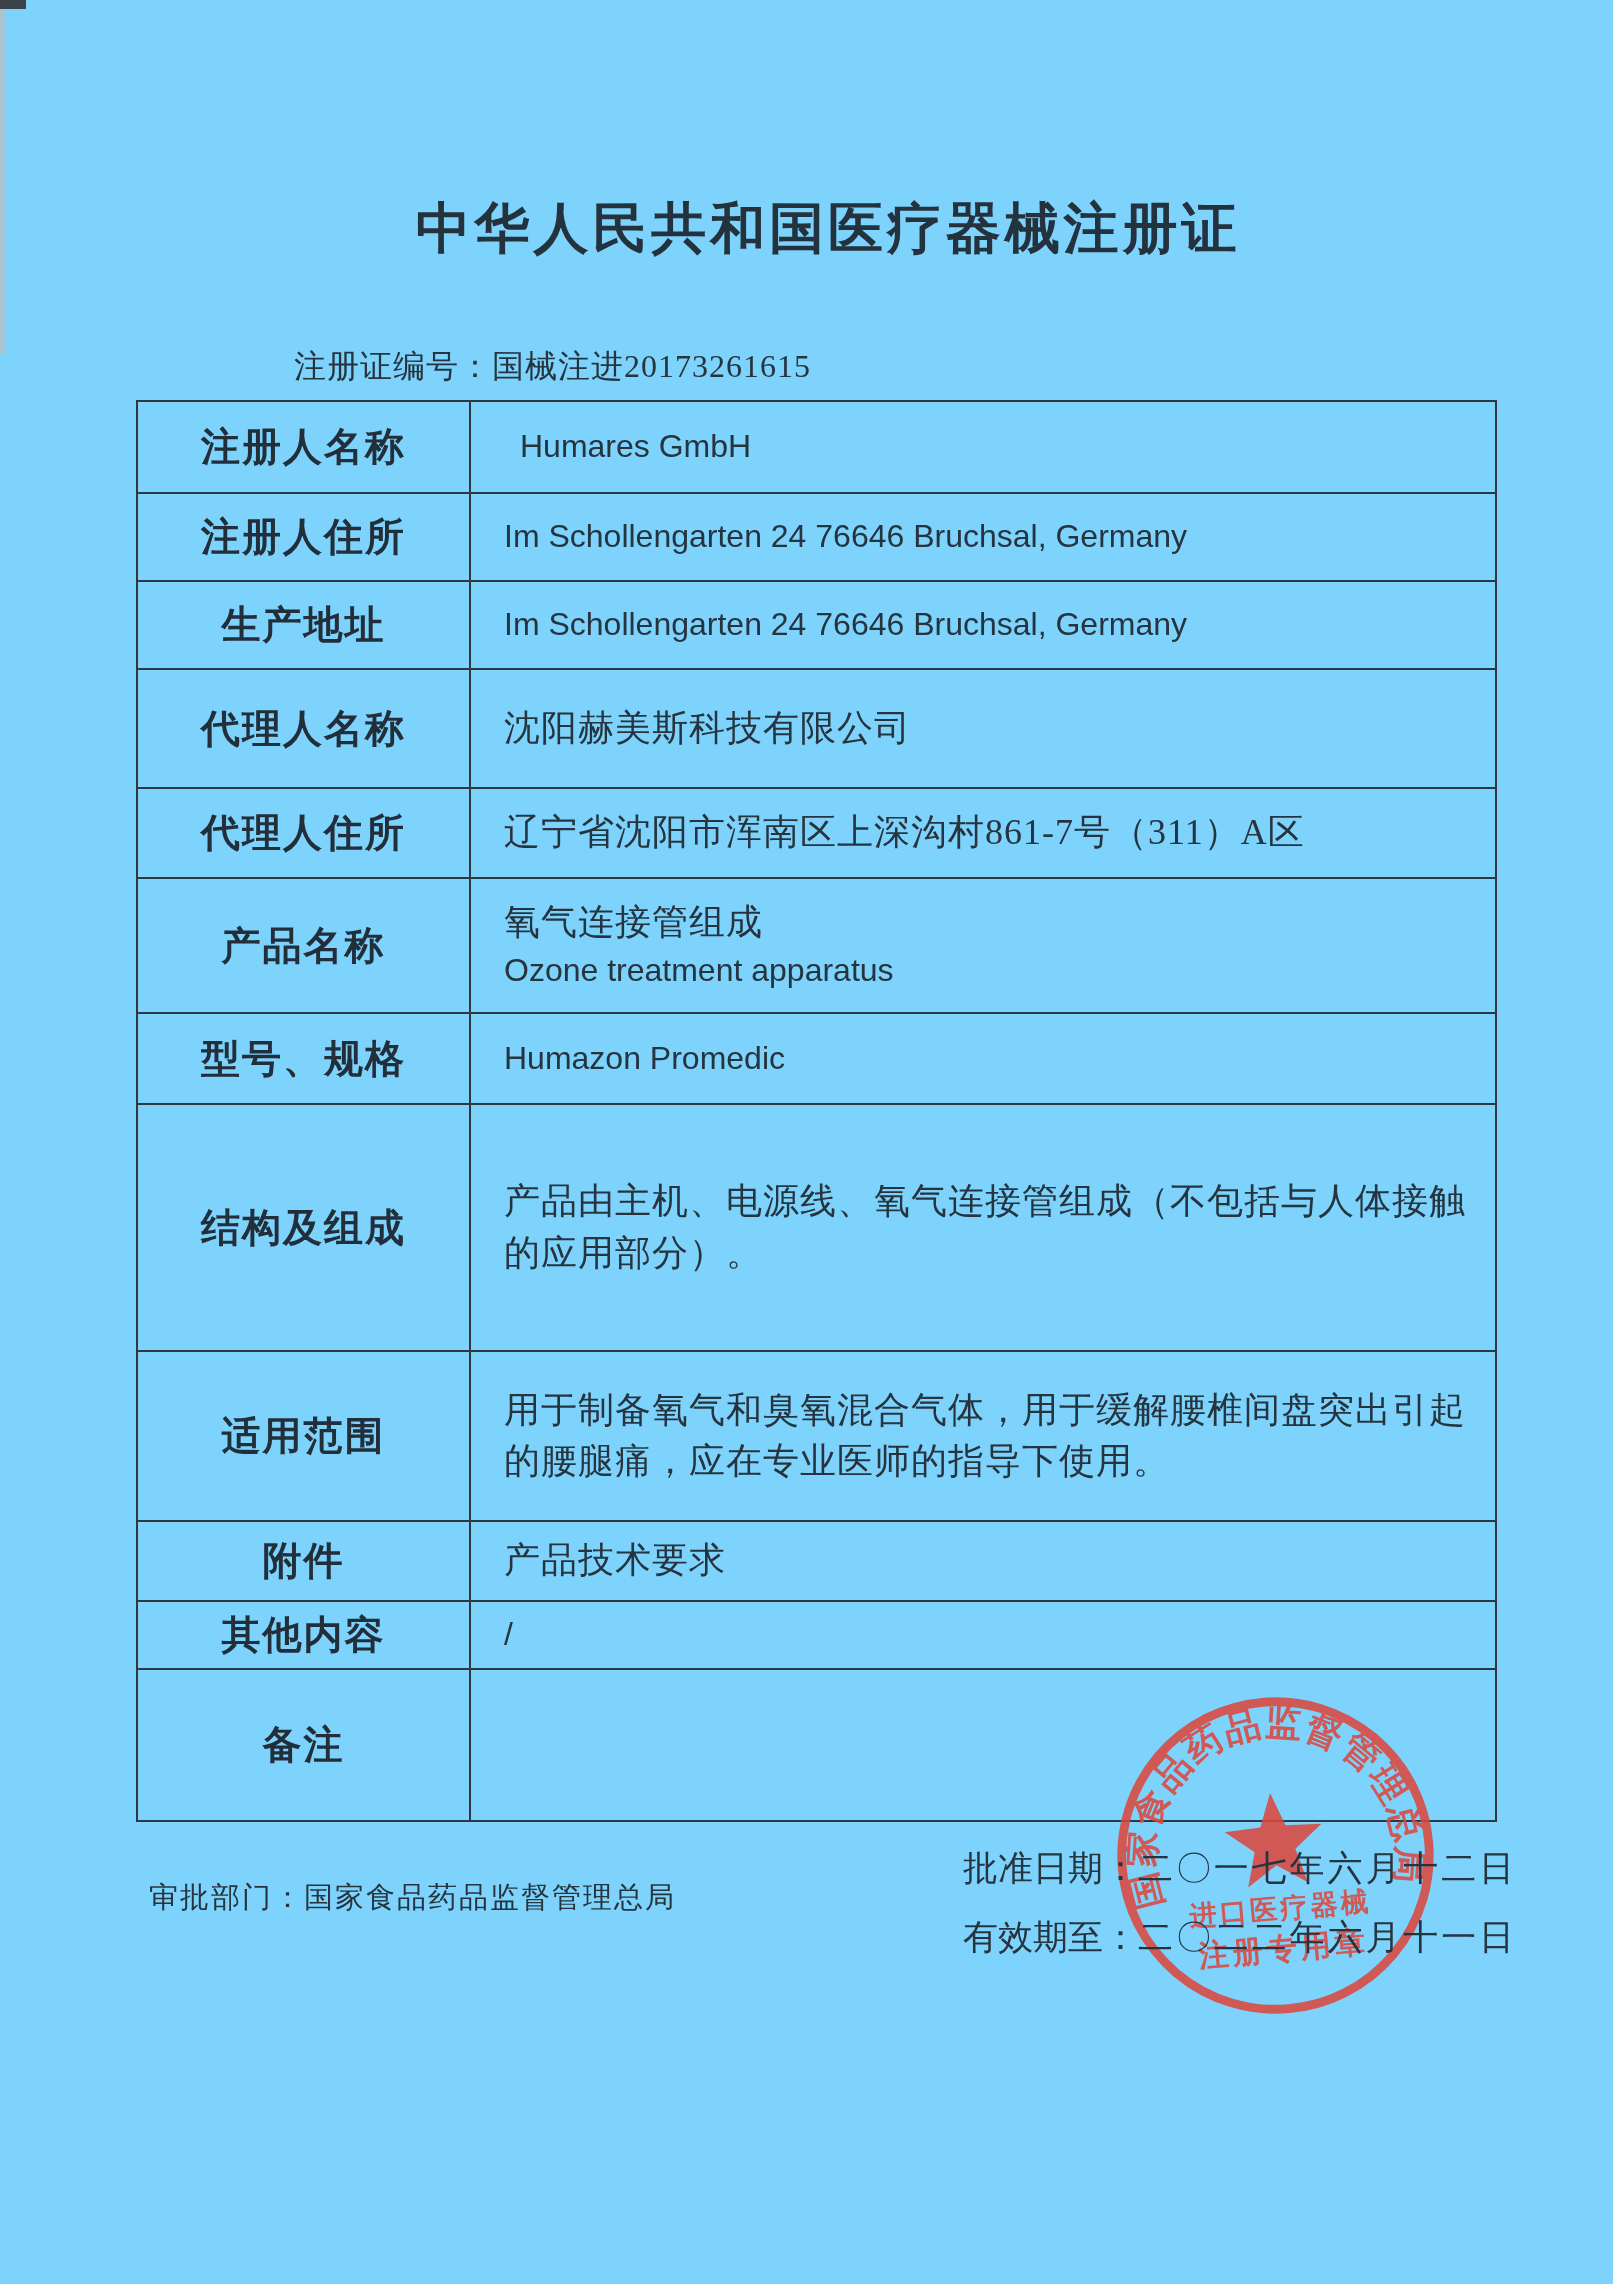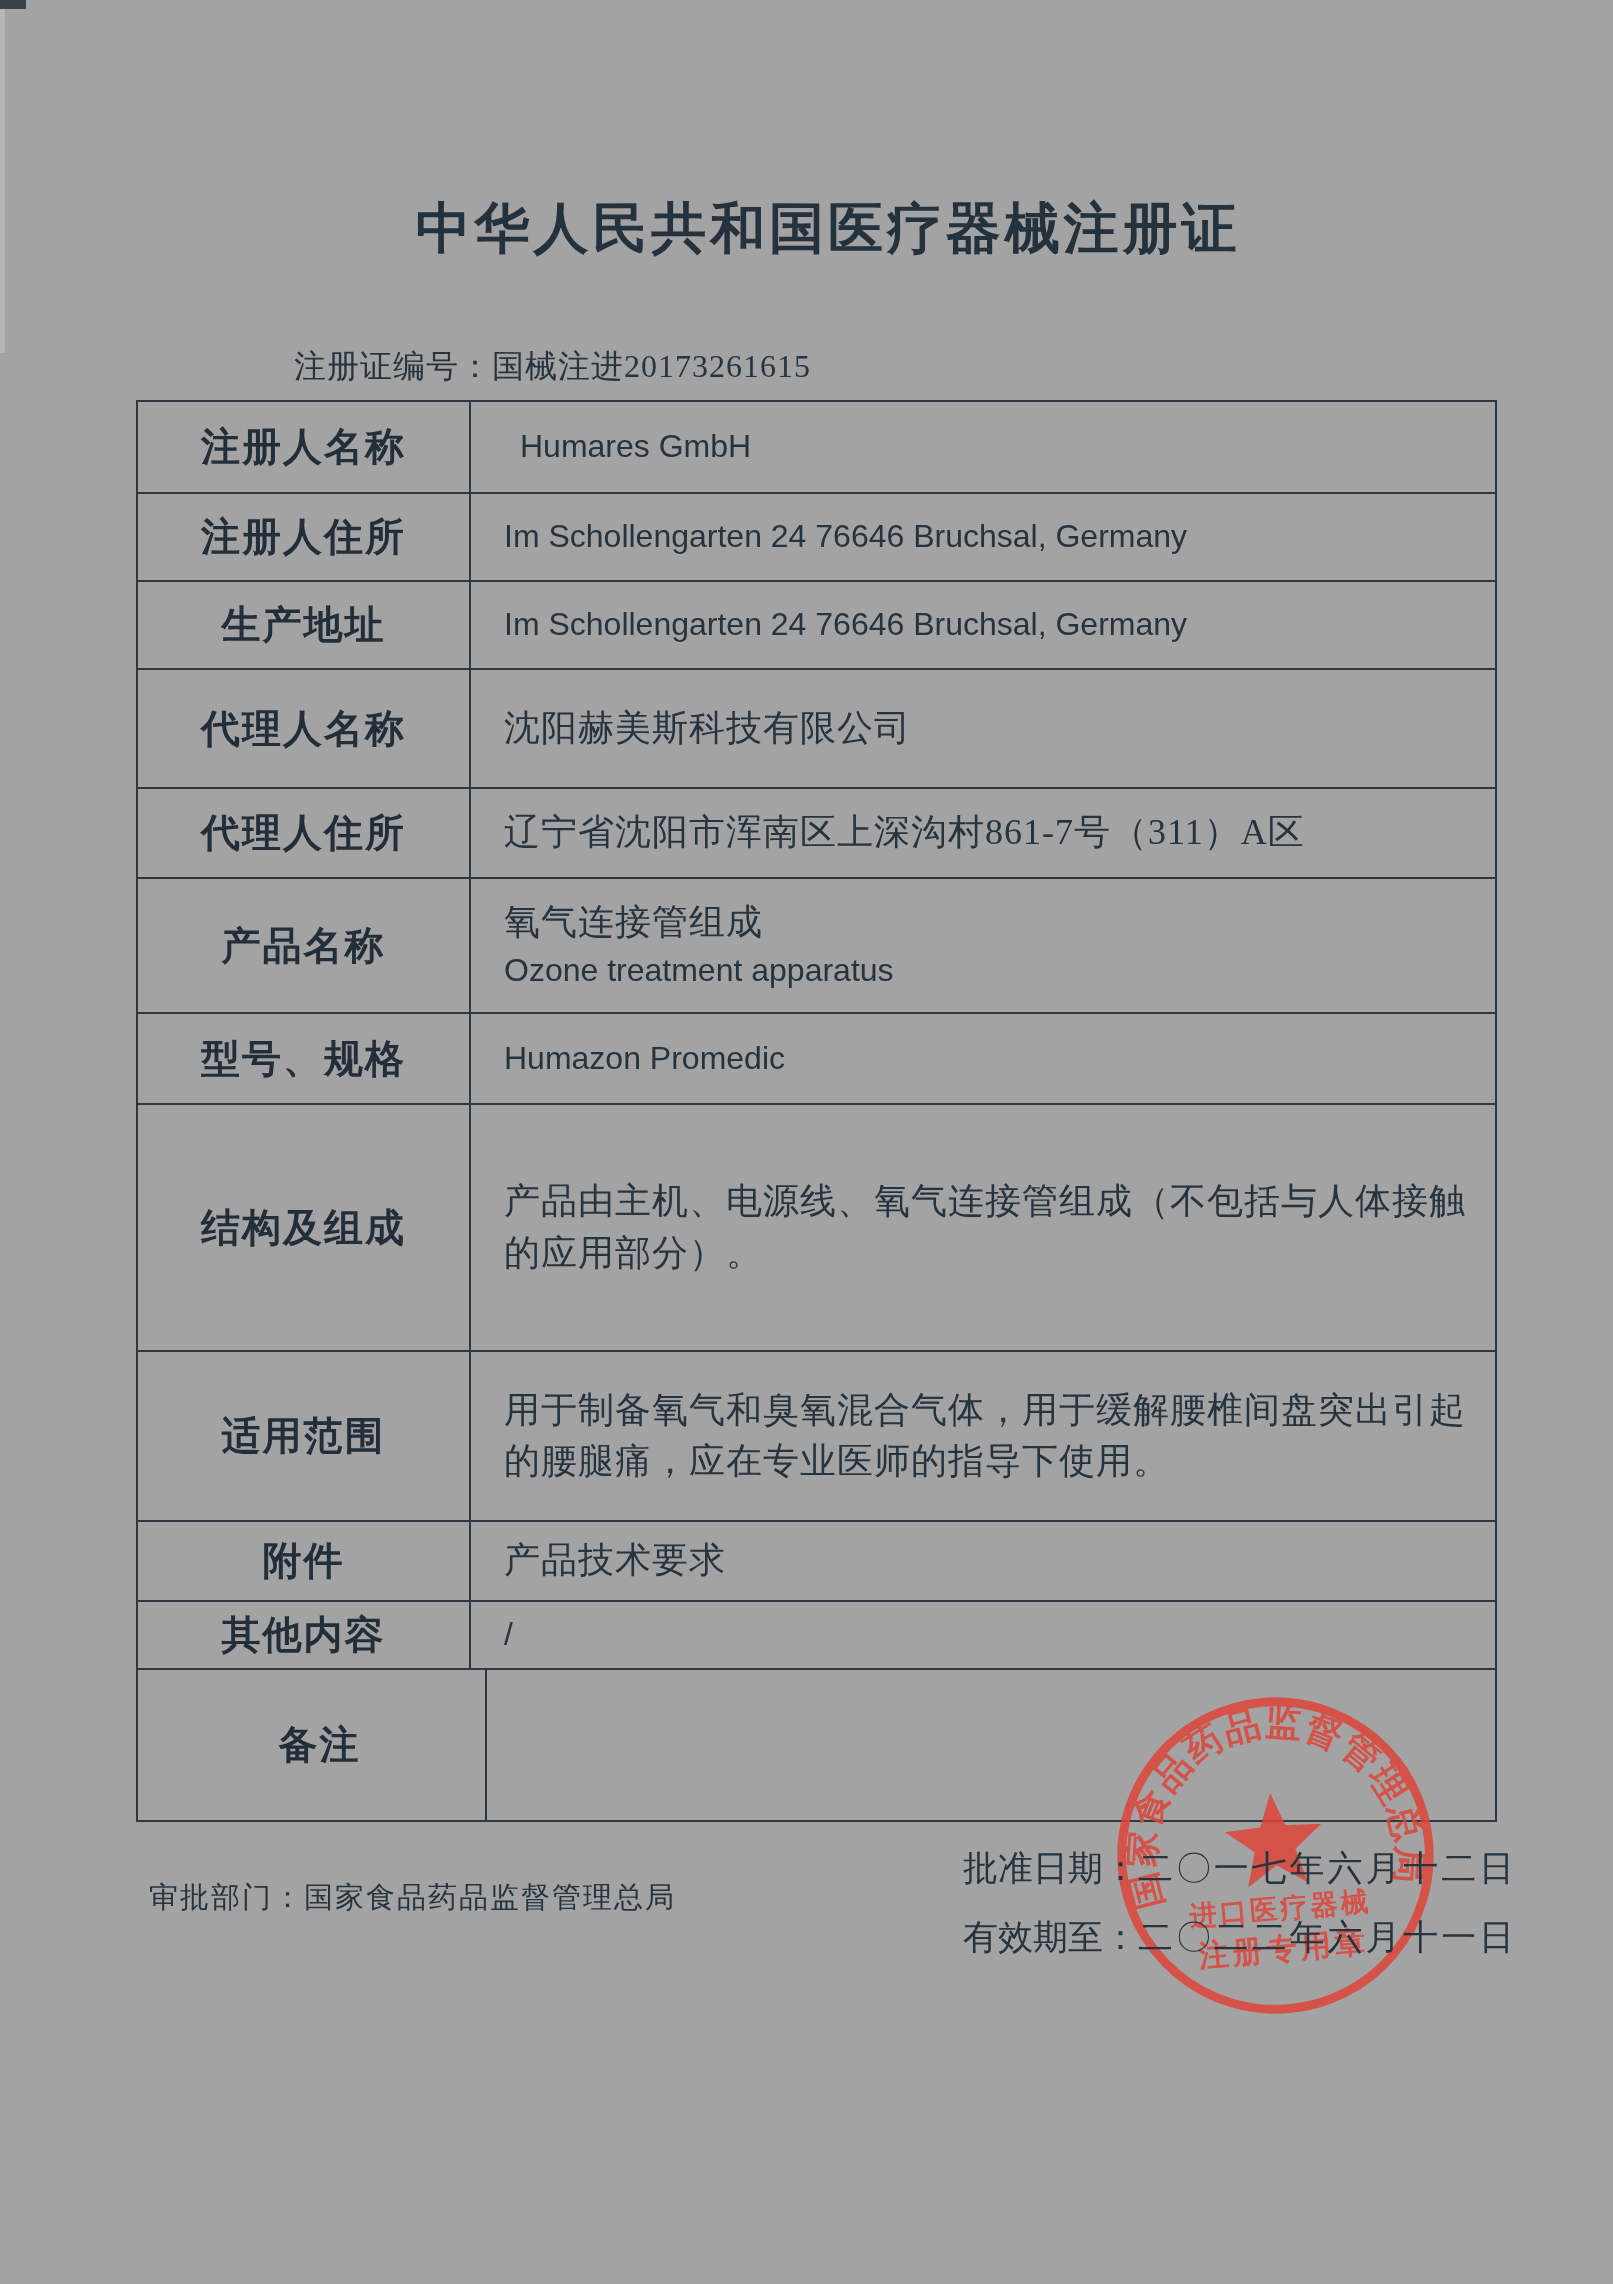--- a/index.html
+++ b/index.html
@@ -1,19 +1,19 @@
 <!DOCTYPE html>
 <html><head>
 <meta charset="utf-8">
 <style>
   html,body{margin:0;padding:0;background:#ffffff;}
   .page{
     position:relative;
     width:1613px;height:2285px;
-    background:#a3a3a3;
+    background:#7dd3fc;
     overflow:hidden;
     font-family:"Liberation Sans","DejaVu Sans",sans-serif;
     color:#26343f;
   }
   
   .edge-shadow{position:absolute;left:0;top:0;width:4.9px;height:353px;background:#b9bec2;opacity:.7;}
   .corner-chip{position:absolute;left:0;top:0;width:25.5px;height:8.8px;background:#3a4147;}
   
   .title{
     position:absolute;top:192px;left:0;width:100%;
@@ -29,21 +29,21 @@
     color:#26343f;
   }
   
   .tbl{
     position:absolute;left:136px;top:400px;width:1361px;
     border:2.9px solid #2c3844;
     box-sizing:border-box;
     background:transparent;
   }
   .trow{display:flex;border-bottom:2px solid #2c3844;box-sizing:border-box;}
-  .trow:last-child{border-bottom:none;padding-left:16px;}
+  .trow:last-child{border-bottom:none;}
   .trow:nth-child(1){height:92px;gap:16px;}
   .trow:nth-child(2){height:88px;}
   .trow:nth-child(3){height:88px;}
   .trow:nth-child(4){height:119px;}
   .trow:nth-child(5){height:90px;}
   .trow:nth-child(6){height:135px;}
   .trow:nth-child(7){height:91px;}
   .trow:nth-child(8){height:247px;}
   .trow:nth-child(9){height:170px;}
   .trow:nth-child(10){height:80px;}

